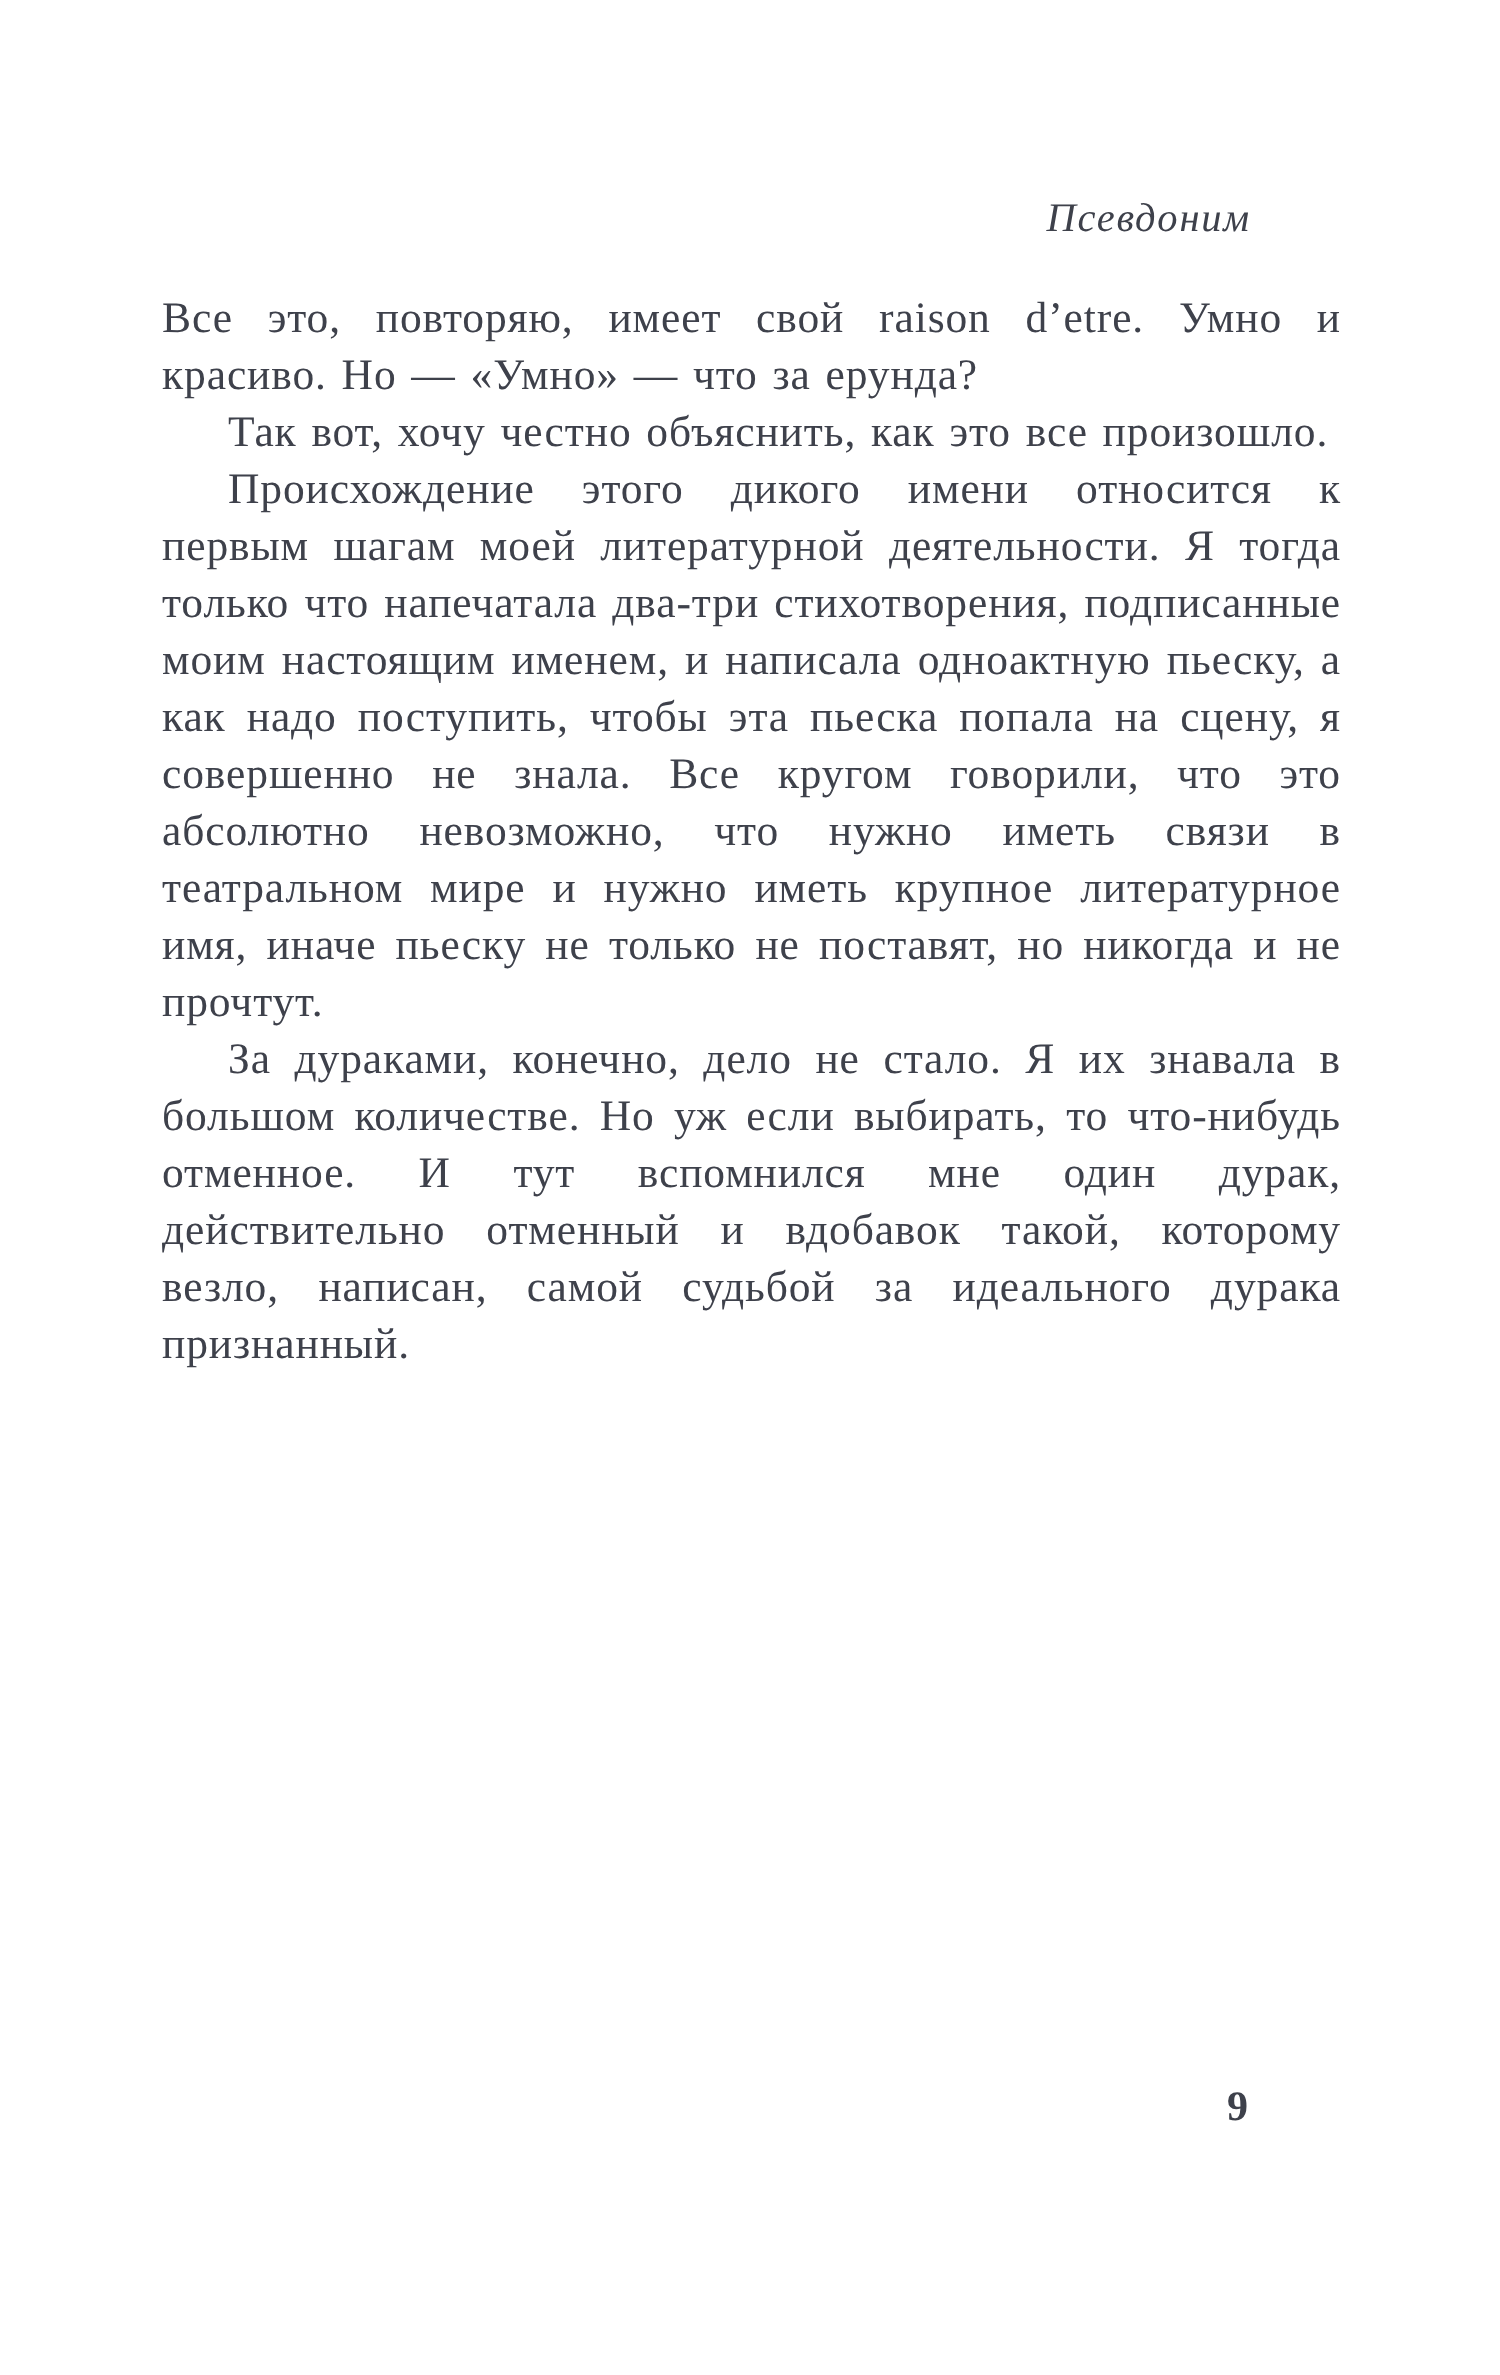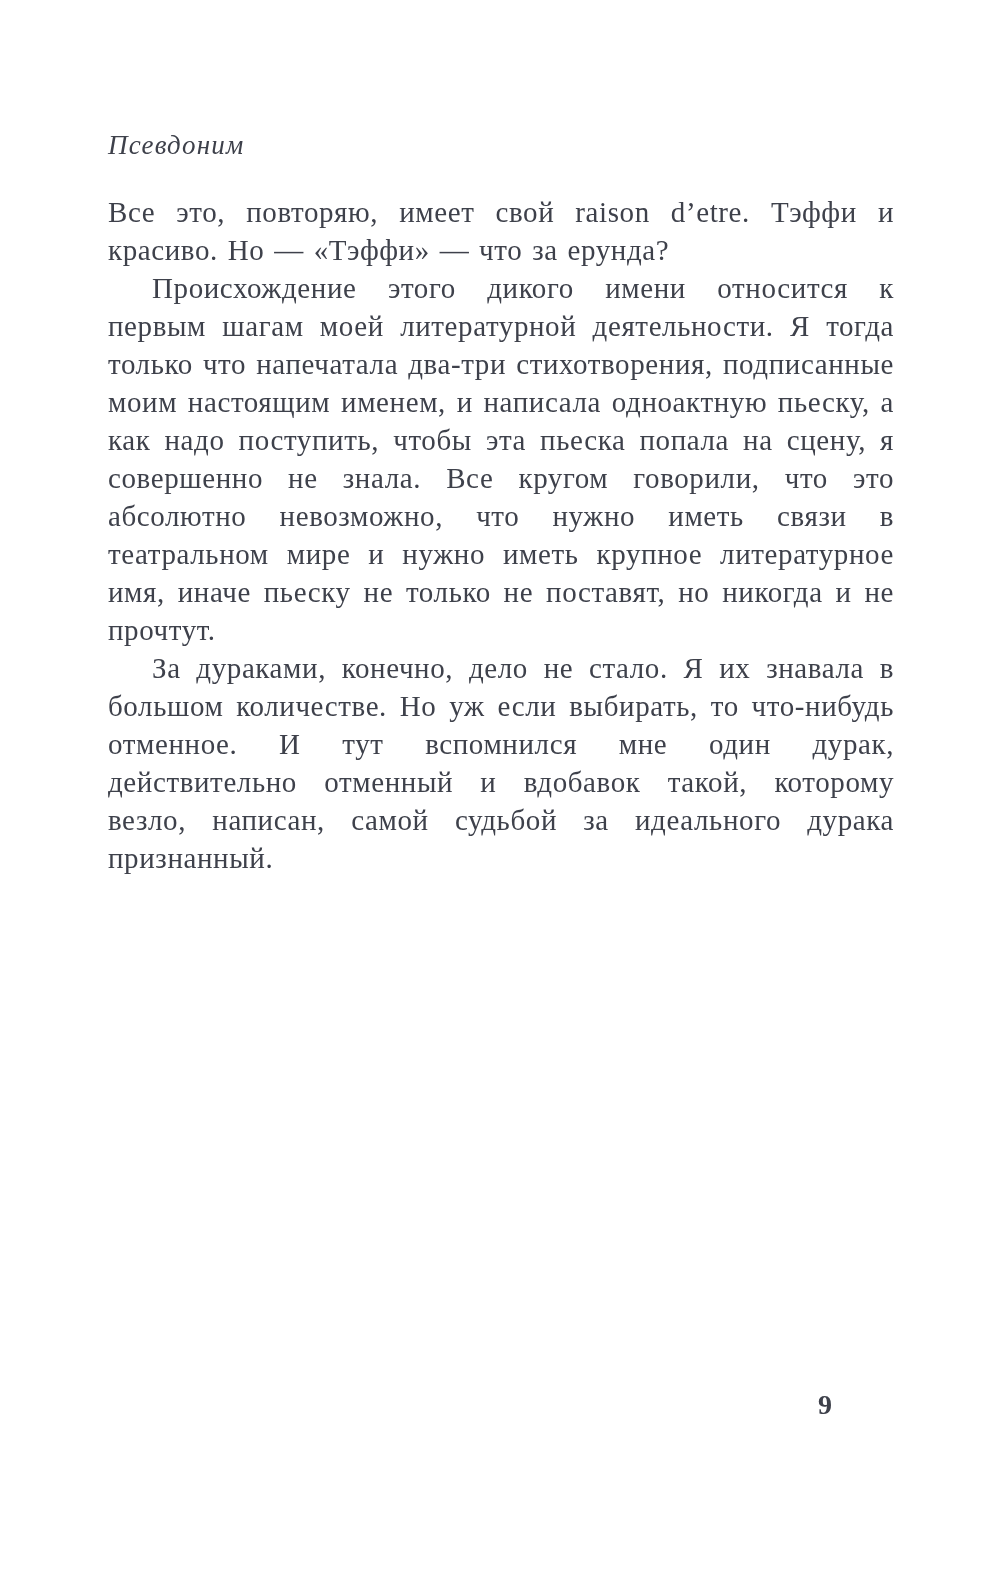--- a/index.html
+++ b/index.html
@@ -17,21 +17,21 @@
     color: #3e414b;
     overflow: hidden;
   }
   .text-block {
     position: absolute;
     left: 108px;
     top: 130px;
     width: 786px;
   }
   .running-head {
-    text-align: left;
+    text-align: right;
     padding-right: 60px;
     font-style: italic;
     font-size: 27px;
     letter-spacing: 1.2px;
     margin-bottom: 32px;
     color: #3e414b;
   }
   .body-text p {
     margin: 0;
     font-size: 29px;
@@ -56,21 +56,22 @@
 </head>
 <body>
 
 <div class="page">
 
   <div class="text-block">
 
     <div class="running-head">Псевдоним</div>
 
     <div class="body-text">
-      <p class="no-indent">Все это, повторяю, имеет свой raison d’etre. Тэффи и красиво. Но — «Тэффи» — что за ерунда?</p>
+      <p class="no-indent">Все это, повторяю, имеет свой raison d’etre. Умно и красиво. Но — «Умно» — что за ерунда?</p>
+      <p>Так вот, хочу честно объяснить, как это все произошло.</p>
       <p>Происхождение этого дикого имени относится к первым шагам моей литературной деятельности. Я тогда только что напечатала два-три стихотворения, подписанные моим настоящим именем, и написала одноактную пьеску, а как надо поступить, чтобы эта пьеска попала на сцену, я совершенно не знала. Все кругом говорили, что это абсолютно невозможно, что нужно иметь связи в театральном мире и нужно иметь крупное литературное имя, иначе пьеску не только не поставят, но никогда и не прочтут.</p>
       <p>За дураками, конечно, дело не стало. Я их знавала в большом количестве. Но уж если выбирать, то что-нибудь отменное. И тут вспомнился мне один дурак, действительно отменный и вдобавок такой, которому везло, написан, самой судьбой за идеального дурака признанный.</p>
     </div>
 
   </div>
 
   <div class="page-number">9</div>
 
 </div>
 

